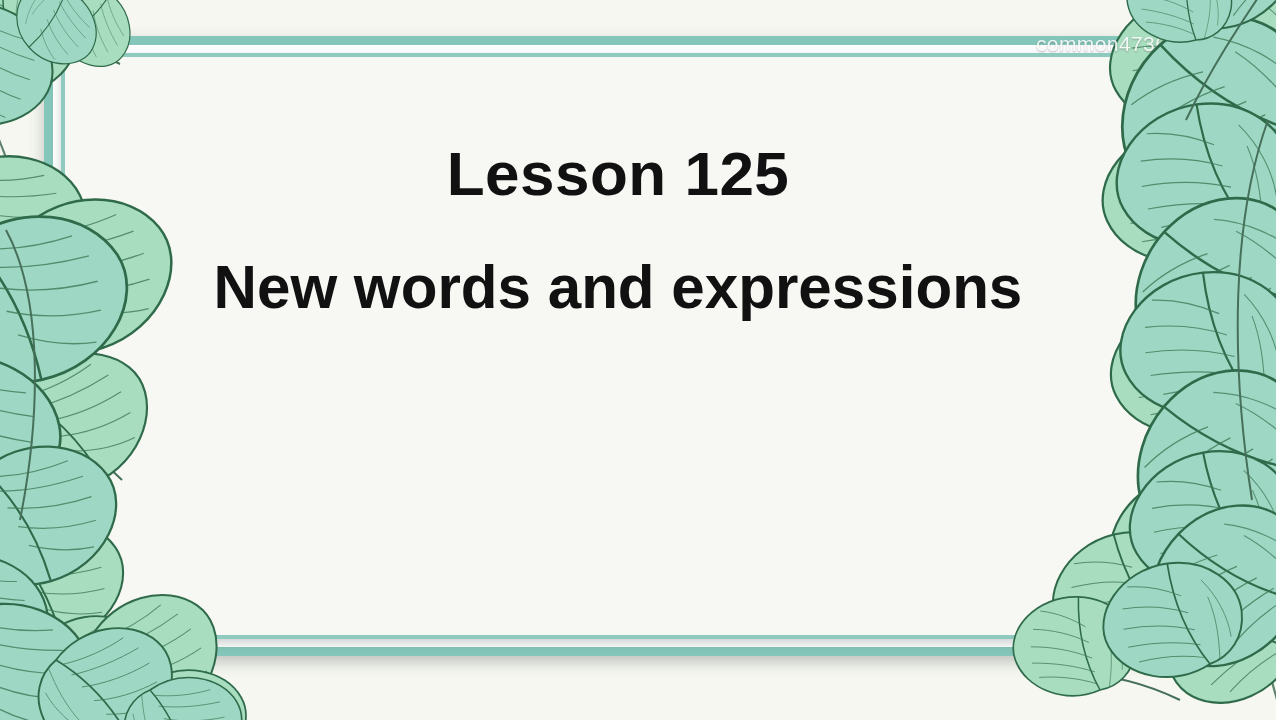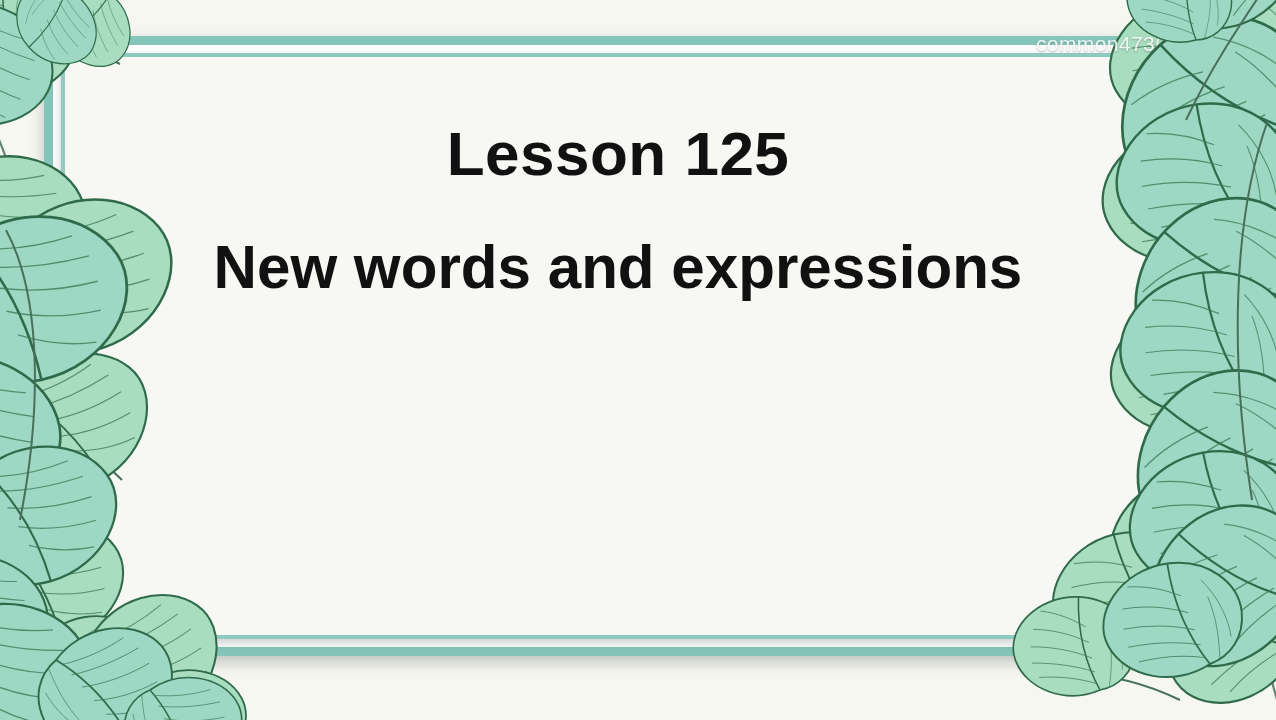--- a/index.html
+++ b/index.html
@@ -54,21 +54,21 @@
   .content {
     position: absolute;
     left: 61px;
     top: 53px;
     width: 1114px;
     height: 586px;
     display: flex;
     flex-direction: column;
     align-items: center;
     justify-content: flex-start;
-    padding-top: 68px;
+    padding-top: 88px;
     box-sizing: border-box;
   }
   .title-main {
     color: #111111;
     font-weight: bold;
     font-size: 62px;
     line-height: 1.05;
     letter-spacing: 0.5px;
     text-align: center;
     white-space: nowrap;

